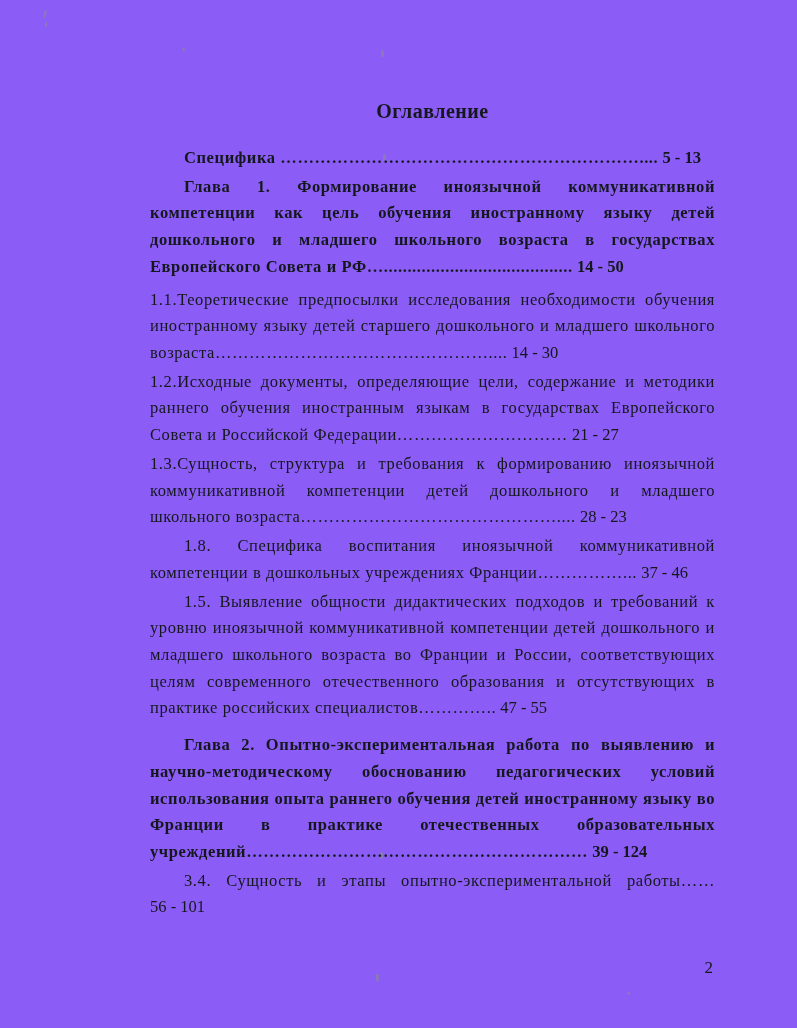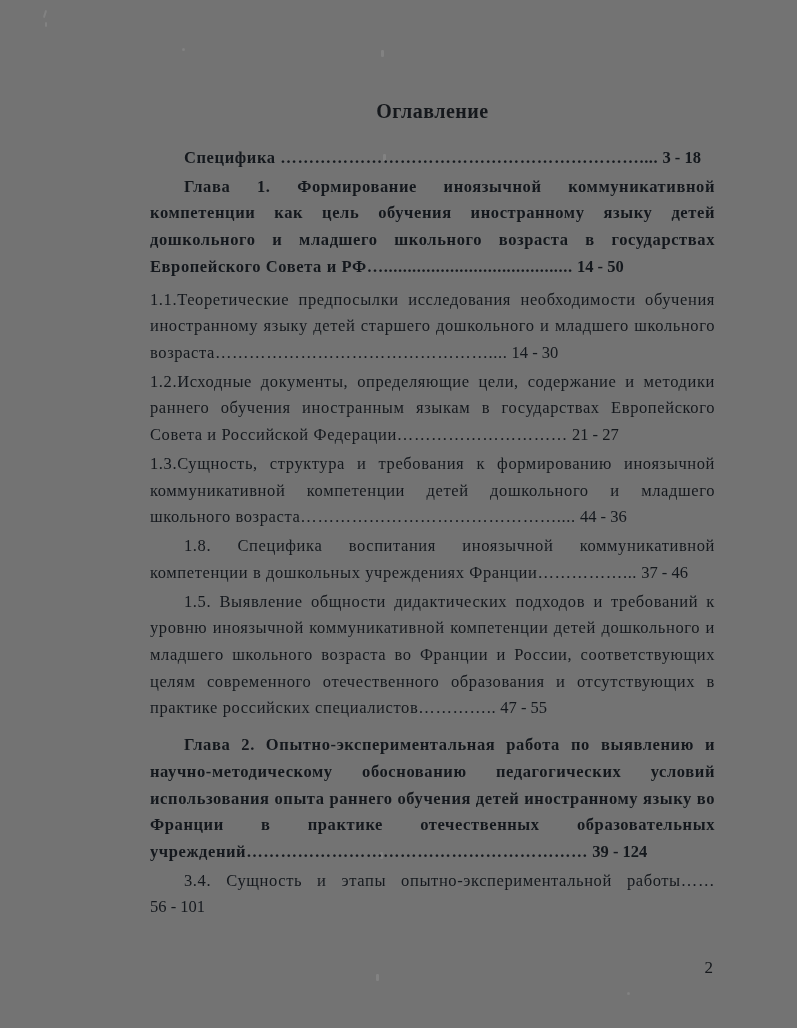--- a/index.html
+++ b/index.html
@@ -13,21 +13,21 @@
     position: relative;
     font-family: "Liberation Serif", serif;
     color: #111111;
     overflow: hidden;
   }
   .page {
     position: absolute;
     top: 0; left: 0;
     width: 797px;
     height: 1028px;
-    background: #737373;
+    background: #8b5cf6;
   }
   .content {
     position: absolute;
     left: 150px;
     top: 100px;
     width: 565px;
   }
   .doc-title {
     text-align: center;
     font-size: 20px;
@@ -94,21 +94,21 @@
   <span class="speck s5"></span>
   <span class="speck s6"></span>
   <span class="speck s7"></span>
 
   <div class="content">
 
     <h1 class="doc-title">Оглавление</h1>
 
     <div class="entry bold indent">
       <span class="leader">Специфика ………………………………………………………....</span>
-      <span class="pages">3 - 18</span>
+      <span class="pages">5 - 13</span>
     </div>
 
     <div class="entry bold indent">
       <span class="leader">Глава 1. Формирование иноязычной коммуникативной компетенции как цель обучения иностранному языку детей дошкольного и младшего школьного возраста в государствах Европейского Совета и РФ…........................................</span>
       <span class="pages">14 - 50</span>
     </div>
 
     <div class="gap-sm"></div>
 
     <div class="entry">
@@ -116,21 +116,21 @@
       <span class="pages">14 - 30</span>
     </div>
 
     <div class="entry">
       <span class="leader">1.2.Исходные документы, определяющие цели, содержание и методики раннего обучения иностранным языкам в государствах Европейского Совета и Российской Федерации…………………………</span>
       <span class="pages">21 - 27</span>
     </div>
 
     <div class="entry">
       <span class="leader">1.3.Сущность, структура и требования к формированию иноязычной коммуникативной компетенции детей дошкольного и младшего школьного возраста………………………………………....</span>
-      <span class="pages">44 - 36</span>
+      <span class="pages">28 - 23</span>
     </div>
 
     <div class="entry indent">
       <span class="leader">1.8. Специфика воспитания иноязычной коммуникативной компетенции в дошкольных учреждениях Франции……………...</span>
       <span class="pages">37 - 46</span>
     </div>
 
     <div class="entry indent">
       <span class="leader">1.5. Выявление общности дидактических подходов и требований к уровню иноязычной коммуникативной компетенции детей дошкольного и младшего школьного возраста во Франции и России, соответствующих целям современного отечественного образования и отсутствующих в практике российских специалистов…………..</span>
       <span class="pages">47 - 55</span>

